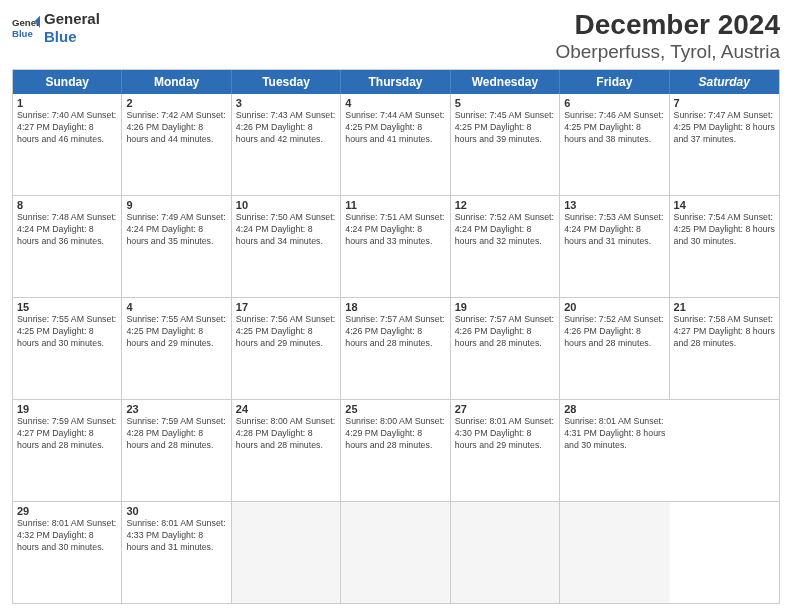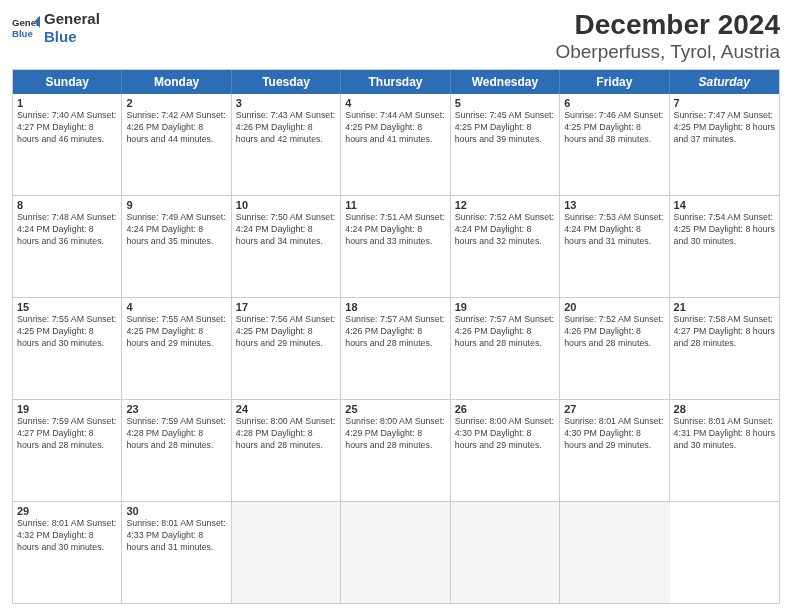--- a/index.html
+++ b/index.html
@@ -320,27 +320,20 @@
 and 28 minutes.</div>
           </div>
           <div class="cal-cell">
             <span class="day-num">25</span>
             <div class="day-info">Sunrise: 8:00 AM
 Sunset: 4:29 PM
 Daylight: 8 hours
 and 28 minutes.</div>
           </div>
           <div class="cal-cell">
-            <span class="day-num">26</span>
-            <div class="day-info">Sunrise: 8:00 AM
-Sunset: 4:30 PM
-Daylight: 8 hours
-and 29 minutes.</div>
-          </div>
-          <div class="cal-cell">
             <span class="day-num">27</span>
             <div class="day-info">Sunrise: 8:01 AM
 Sunset: 4:30 PM
 Daylight: 8 hours
 and 29 minutes.</div>
           </div>
           <div class="cal-cell">
             <span class="day-num">28</span>
             <div class="day-info">Sunrise: 8:01 AM
 Sunset: 4:31 PM

